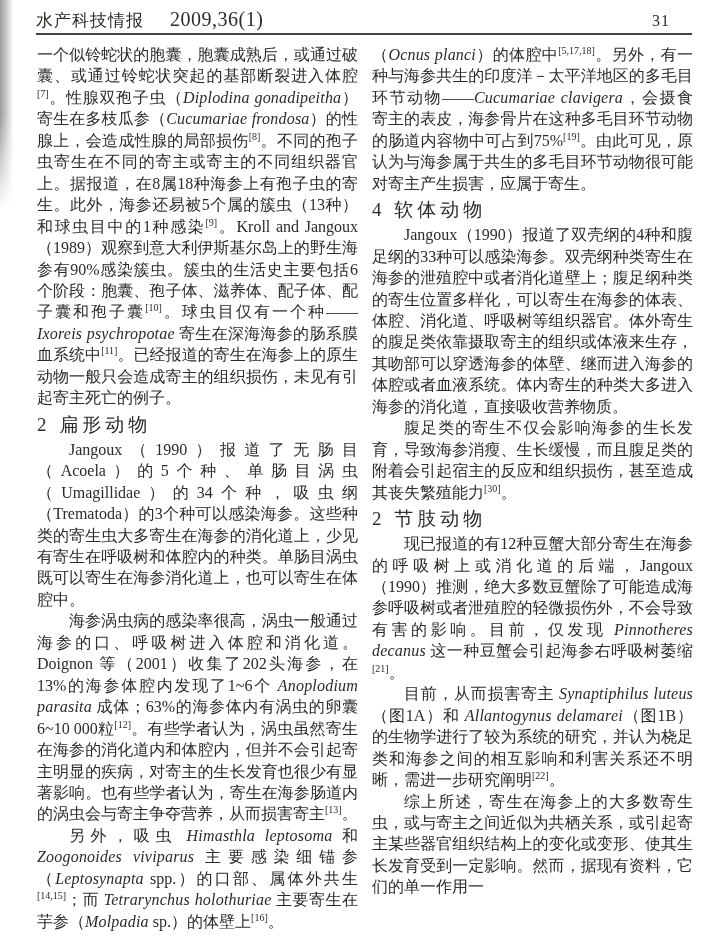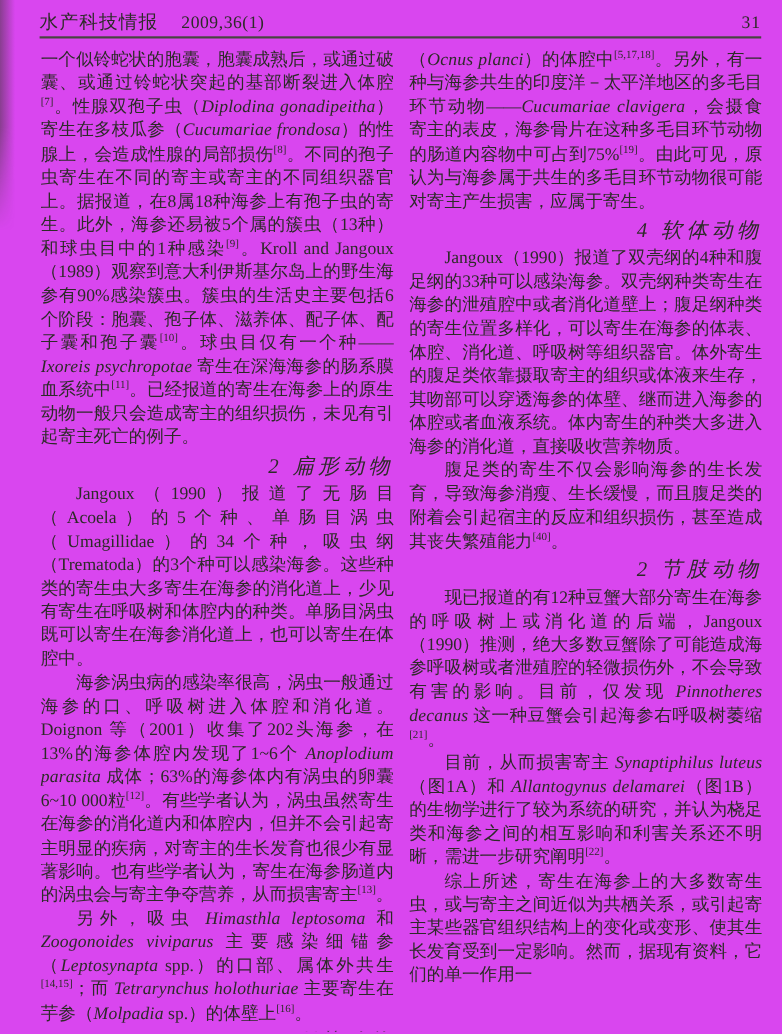--- a/index.html
+++ b/index.html
@@ -1,53 +1,53 @@
 <!DOCTYPE html>
 <html><head>
 <meta charset="utf-8">
 <style>
   html,body { margin:0; padding:0; background:#d8d5d0; }
   .page {
     position:relative; width:711px; height:940px; margin:0 auto;
-    background:#d946ef;
+    background:#ffffff;
     font-family:"Liberation Serif","DejaVu Serif",serif;
     color:#2d2b28; overflow:hidden;
   }
   .scan-shadow {
     position:absolute; left:0; top:0; width:16px; height:210px;
     background:linear-gradient(to right, rgba(58,54,50,0.50), rgba(58,54,50,0.0) 85%);
     -webkit-mask-image:linear-gradient(to bottom, #000 55%, transparent);
             mask-image:linear-gradient(to bottom, #000 55%, transparent);
     pointer-events:none;
   }
   .page-header {
     position:absolute; left:36px; right:19px; top:8px;
     display:flex; align-items:baseline; font-size:17px; letter-spacing:1px;
   }
-  .journal-issue { margin-left:1.3em; font-size:16px; letter-spacing:0.5px; }
-  .page-number { margin-left:auto; font-size:16px; }
+  .journal-issue { margin-left:1.3em; font-size:20px; letter-spacing:0.5px; }
+  .page-number { margin-left:auto; margin-right:22px; font-size:16px; }
   .header-rule {
     position:absolute; left:36px; right:19px; top:33px;
     border-top:2px solid #47443f; height:0;
   }
   .columns {
     position:absolute; left:37px; right:11px; top:44px;
     display:flex; gap:14px;
   }
   .col {
     width:321px; height:894px; overflow:hidden;
     font-size:16px; line-height:21.45px;
     text-align:justify; text-justify:inter-ideograph;
   }
   p.para { margin:0; }
   p.indent { text-indent:2em; }
   .heading {
-    font-size:19px; font-style:italic; font-weight:500;
+    font-size:19px; font-weight:500;
     letter-spacing:4px; line-height:27px; margin:2px 0 1px 0;
-    text-align:right; text-indent:0;
+    text-align:left; text-indent:0;
   }
   sup { font-size:10px; line-height:0; letter-spacing:0; }
   i { font-style:italic; letter-spacing:0.2px; }
 </style>
 </head>
 <body>
 
 <div class="page">
   <div class="page-header">
     <span class="journal-title">水产科技情报</span>
@@ -62,21 +62,21 @@
         <div class="heading">2 扁形动物</div>
         <p class="para indent"><span>Jangoux（1990）报道了无肠目（Acoela）的5个种、单肠目涡虫（Umagillidae）的34个种，吸虫纲（Trematoda）的3个种可以感染海参。这些种类的寄生虫大多寄生在海参的消化道上，少见有寄生在呼吸树和体腔内的种类。单肠目涡虫既可以寄生在海参消化道上，也可以寄生在体腔中。</span></p>
         <p class="para indent"><span>海参涡虫病的感染率很高，涡虫一般通过海参的口、呼吸树进入体腔和消化道。Doignon 等（2001）收集了202头海参，在13%的海参体腔内发现了1~6个 </span><i>Anoplodium parasita</i><span> 成体；63%的海参体内有涡虫的卵囊6~10 000粒</span><sup>[12]</sup><span>。有些学者认为，涡虫虽然寄生在海参的消化道内和体腔内，但并不会引起寄主明显的疾病，对寄主的生长发育也很少有显著影响。也有些学者认为，寄生在海参肠道内的涡虫会与寄主争夺营养，从而损害寄主</span><sup>[13]</sup><span>。</span></p>
         <p class="para indent"><span>另外，吸虫 </span><i>Himasthla leptosoma</i><span> 和 </span><i>Zoogonoides viviparus</i><span> 主要感染细锚参（</span><i>Leptosynapta</i><span> spp.）的口部、属体外共生</span><sup>[14,15]</sup><span>；而 </span><i>Tetrarynchus holothuriae</i><span> 主要寄生在芋参（</span><i>Molpadia</i><span> sp.）的体壁上</span><sup>[16]</sup><span>。</span></p>
         <div class="heading">3 环节动物</div>
       </div>
     <div class="col" id="col-right">
         <p class="para"><span>（</span><i>Ocnus planci</i><span>）的体腔中</span><sup>[5,17,18]</sup><span>。另外，有一种与海参共生的印度洋－太平洋地区的多毛目环节动物——</span><i>Cucumariae clavigera</i><span>，会摄食寄主的表皮，海参骨片在这种多毛目环节动物的肠道内容物中可占到75%</span><sup>[19]</sup><span>。由此可见，原认为与海参属于共生的多毛目环节动物很可能对寄主产生损害，应属于寄生。</span></p>
         <div class="heading">4 软体动物</div>
         <p class="para indent"><span>Jangoux（1990）报道了双壳纲的4种和腹足纲的33种可以感染海参。双壳纲种类寄生在海参的泄殖腔中或者消化道壁上；腹足纲种类的寄生位置多样化，可以寄生在海参的体表、体腔、消化道、呼吸树等组织器官。体外寄生的腹足类依靠摄取寄主的组织或体液来生存，其吻部可以穿透海参的体壁、继而进入海参的体腔或者血液系统。体内寄生的种类大多进入海参的消化道，直接吸收营养物质。</span></p>
-        <p class="para indent"><span>腹足类的寄生不仅会影响海参的生长发育，导致海参消瘦、生长缓慢，而且腹足类的附着会引起宿主的反应和组织损伤，甚至造成其丧失繁殖能力</span><sup>[40]</sup><span>。</span></p>
+        <p class="para indent"><span>腹足类的寄生不仅会影响海参的生长发育，导致海参消瘦、生长缓慢，而且腹足类的附着会引起宿主的反应和组织损伤，甚至造成其丧失繁殖能力</span><sup>[30]</sup><span>。</span></p>
         <div class="heading">2 节肢动物</div>
         <p class="para indent"><span>现已报道的有12种豆蟹大部分寄生在海参的呼吸树上或消化道的后端，Jangoux（1990）推测，绝大多数豆蟹除了可能造成海参呼吸树或者泄殖腔的轻微损伤外，不会导致有害的影响。目前，仅发现 </span><i>Pinnotheres decanus</i><span> 这一种豆蟹会引起海参右呼吸树萎缩</span><sup>[21]</sup><span>。</span></p>
         <p class="para indent"><span>目前，从而损害寄主 </span><i>Synaptiphilus luteus</i><span>（图1A）和 </span><i>Allantogynus delamarei</i><span>（图1B）的生物学进行了较为系统的研究，并认为桡足类和海参之间的相互影响和利害关系还不明晰，需进一步研究阐明</span><sup>[22]</sup><span>。</span></p>
         <p class="para indent"><span>综上所述，寄生在海参上的大多数寄生虫，或与寄主之间近似为共栖关系，或引起寄主某些器官组织结构上的变化或变形、使其生长发育受到一定影响。然而，据现有资料，它们的单一作用一</span></p>
       </div>
   </div>
 
   <div class="scan-shadow"></div>
 </div>
 

